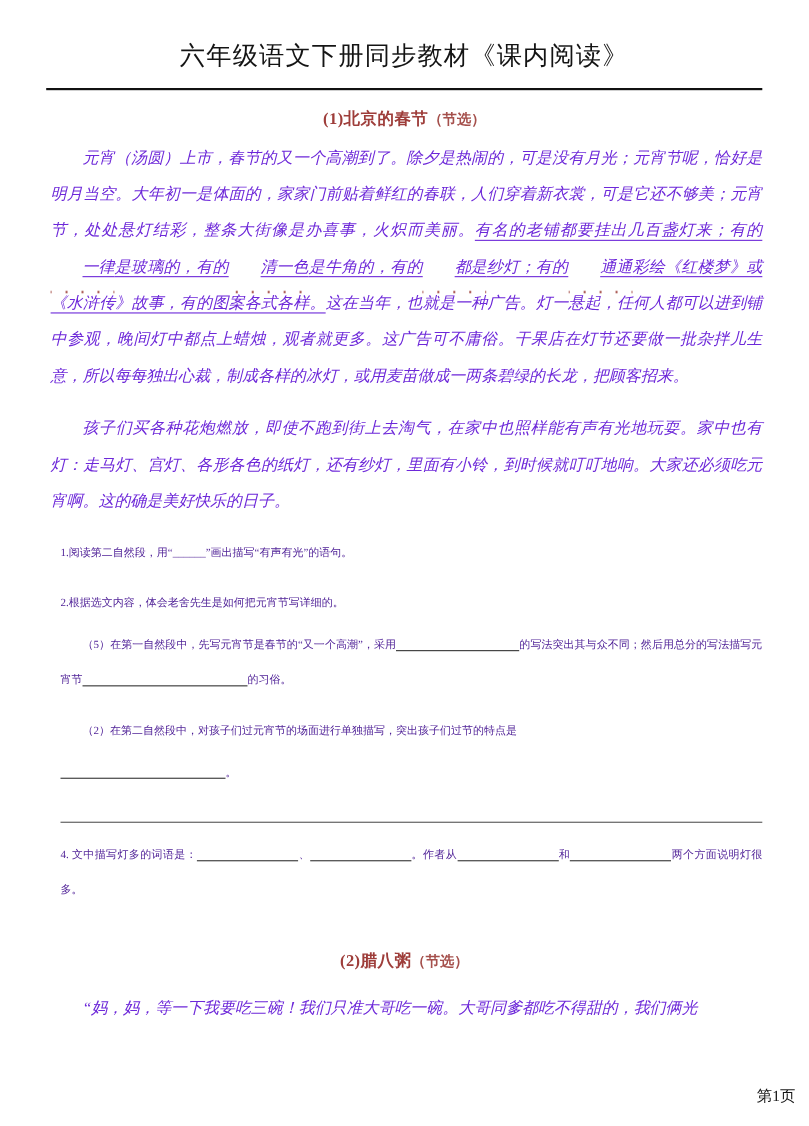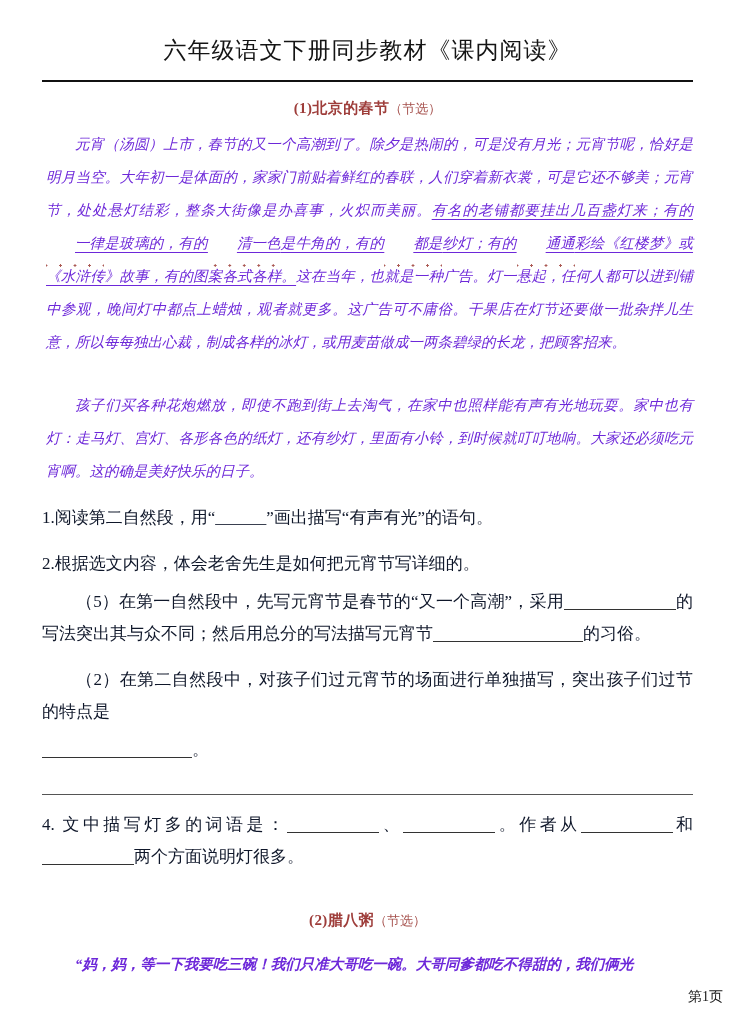--- a/index.html
+++ b/index.html
@@ -51,41 +51,41 @@
     text-align: center;
     margin-top: 17px;
     color: #9e3d3a;
     font-size: 15px;
   }
   .section-title .st-main {
     font-weight: bold;
     letter-spacing: 0.4px;
   }
   .section-title .st-sub {
-    font-weight: normal;
+    font-weight: bold;
     font-size: 13px;
     color: #a5504c;
   }
 
   
   .passage {
     color: #6d28d9;
     font-size: 14.5px;
     line-height: 33px;
     margin: 10px 42px 0 46px;
     text-align: justify;
     text-justify: inter-ideograph;
     font-family: "Liberation Serif", "DejaVu Serif", serif;
     font-style: italic;
   }
   .passage.indent {
     text-indent: 2em;
   }
   .passage-gap {
-    margin-top: 30px;
+    margin-top: 15px;
   }
   .u-line {
     text-decoration: underline;
     text-underline-offset: 4px;
     text-decoration-thickness: 1px;
   }
   .dotted {
     position: relative;
     display: inline-block;
   }
@@ -97,23 +97,23 @@
     bottom: -7px;
     height: 3px;
     background-image: radial-gradient(circle, #ab5a54 1.1px, rgba(0,0,0,0) 1.3px);
     background-size: 14.5px 3px;
     background-repeat: repeat-x;
     background-position: center center;
   }
 
   
   .questions {
-    margin: 0 42px 0 42px;
-    color: #0f172a;
-    font-size: 17px;
+    margin: 0 42px 0 55px;
+    color: #4c1d95;
+    font-size: 10px;
     line-height: 32px;
   }
   .q {
     margin-top: 14px;
     text-align: justify;
     text-justify: inter-ideograph;
   }
   .q.sub {
     text-indent: 2em;
   }
@@ -194,21 +194,21 @@
     <div class="q">
       <span>4. 文中描写灯多的词语是：</span><span class="blank b-md"></span><span>、</span><span class="blank b-md"></span><span>。作者从</span><span class="blank b-md"></span><span>和</span><span class="blank b-md"></span><span>两个方面说明灯很多。</span>
     </div>
 
   </div>
 
   <div class="section-title" style="margin-top:38px;">
     <span class="st-main">(2)腊八粥</span><span class="st-sub">（节选）</span>
   </div>
 
-  <div class="passage indent" style="margin-top:18px;font-weight:bold;">
+  <div class="passage indent" style="margin-top:18px;">
     <span>“妈，妈，等一下我要吃三碗！我们只准大哥吃一碗。大哥同爹都吃不得甜的，我们俩光</span>
   </div>
 
   <div class="page-footer">
     <span>第1页</span>
   </div>
 
 </div>
 
 </body></html>

